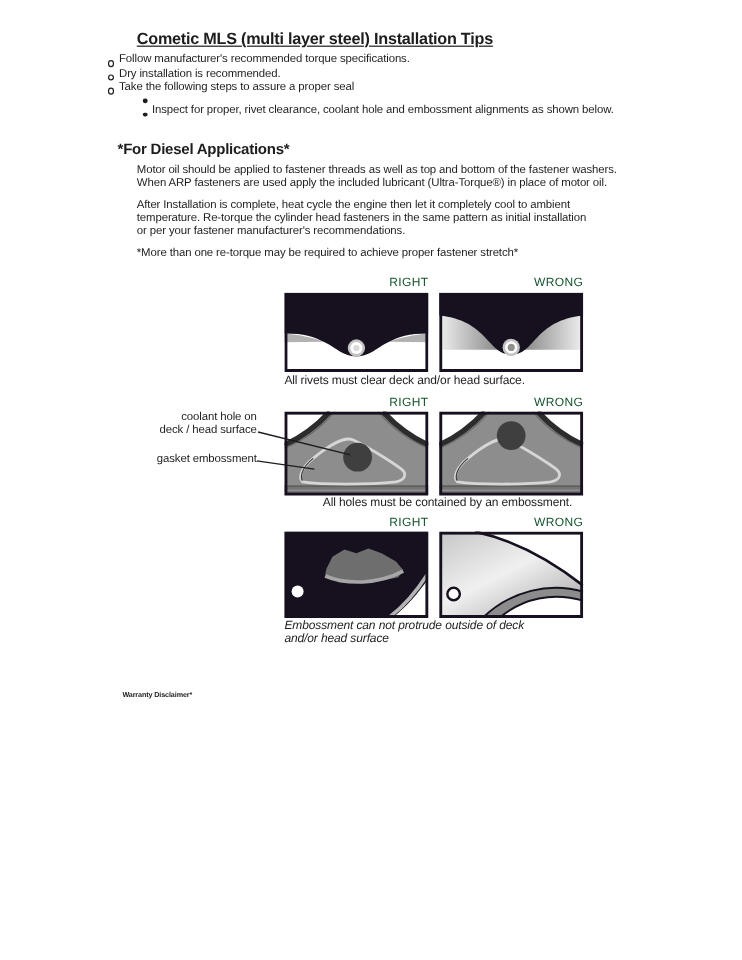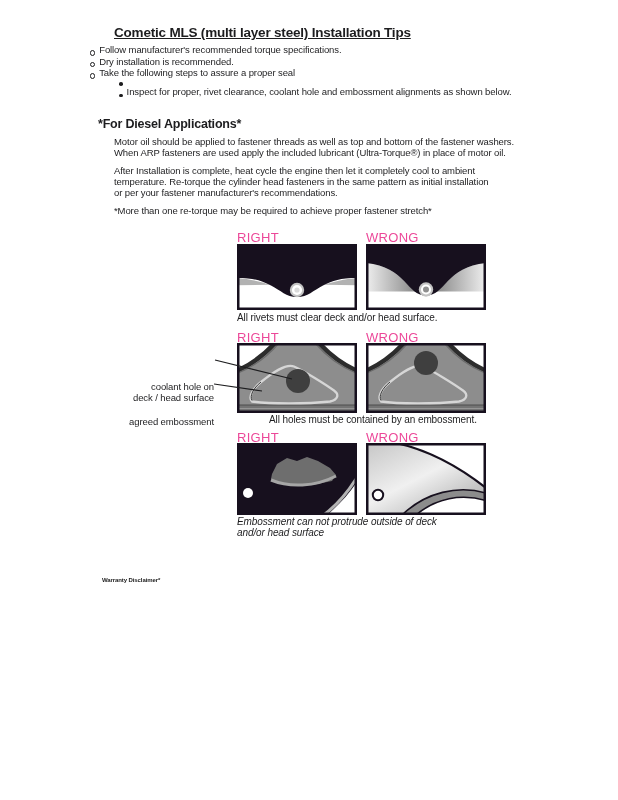--- a/index.html
+++ b/index.html
@@ -26,29 +26,29 @@
   .diesel-heading { left:98px; top:117px; font-size:12.5px; font-weight:bold; letter-spacing:-0.2px; }
   .body-para {
     left:114px; width:408px; font-size:9.5px; line-height:11.2px;
     letter-spacing:-0.1px; white-space:pre-line;
   }
   .p1 { top:136px; }
   .p2 { top:165px; }
   .p3 { top:205px; }
 
   .fig-label {
-    width:120px; text-align:left; font-size:13px; letter-spacing:0.3px; color:#ec4899;
+    width:120px; text-align:right; font-size:10px; letter-spacing:0.3px; color:#14532d;
   }
   .fig-box { width:120px; }
   .fig-box svg { display:block; }
   .fig-caption { font-size:10px; letter-spacing:-0.1px; line-height:11px; white-space:pre-line; }
 
   .annotation {
     left:110px; width:104px; text-align:right; font-size:9.5px;
-    line-height:10.5px; letter-spacing:-0.1px; white-space:pre-line;margin-top:39px;
+    line-height:10.5px; letter-spacing:-0.1px; white-space:pre-line;
   }
   .ann-coolant { top:343px; }
   .ann-emboss { top:378px; }
   .connector-svg { left:214px; top:356px; pointer-events:none; z-index:5; }
 
   .legal { left:102px; top:577px; width:474px; font-size:6px; line-height:7px; letter-spacing:-0.1px; color:#222; }
   .legal-heading { font-weight:bold; margin:0 0 6px 0; }
   .legal-para { margin:0 0 6.5px 0; white-space:pre-line; }
   .footer-code { left:391px; top:760px; font-size:13px; letter-spacing:0.2px; color:#a21caf; }
 </style>
@@ -126,21 +126,21 @@
       <rect x="1.25" y="1.25" width="117.5" height="63.5" fill="none" stroke="#17101e" stroke-width="2.5"></rect>
     </svg>
   </div>
   <div class="abs fig-caption" style="left:237px; top:312px;">All rivets must clear deck and/or head surface.</div>
 
   <div class="abs fig-label" style="left:237px; top:330px;">RIGHT</div>
   <div class="abs fig-label" style="left:366px; top:330px;">WRONG</div>
 
   <div class="abs annotation ann-coolant">coolant hole on
 deck / head surface</div>
-  <div class="abs annotation ann-emboss">agreed embossment</div>
+  <div class="abs annotation ann-emboss">gasket embossment</div>
   <svg class="abs connector-svg" width="86" height="42" viewBox="0 0 86 42">
     <line x1="1" y1="4" x2="78" y2="23" stroke="#1d1d1f" stroke-width="1.1"></line>
     <line x1="0" y1="28" x2="48" y2="35" stroke="#1d1d1f" stroke-width="1.1"></line>
   </svg>
 
   <div class="abs fig-box" style="left:237px; top:343px;">
     <svg width="120" height="70" viewBox="0 0 120 70">
       <rect width="120" height="70" fill="#8d8d8d"></rect>
       <rect y="62" width="120" height="8" fill="#747474"></rect>
       <line x1="0" y1="62" x2="120" y2="62" stroke="#4d4d4d" stroke-width="1"></line>

